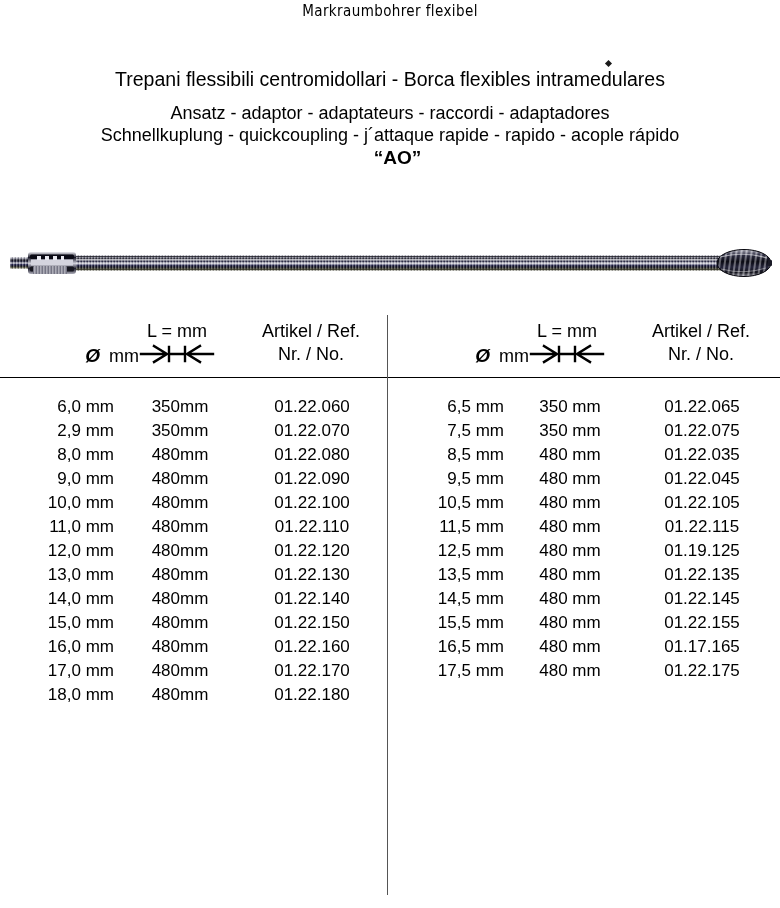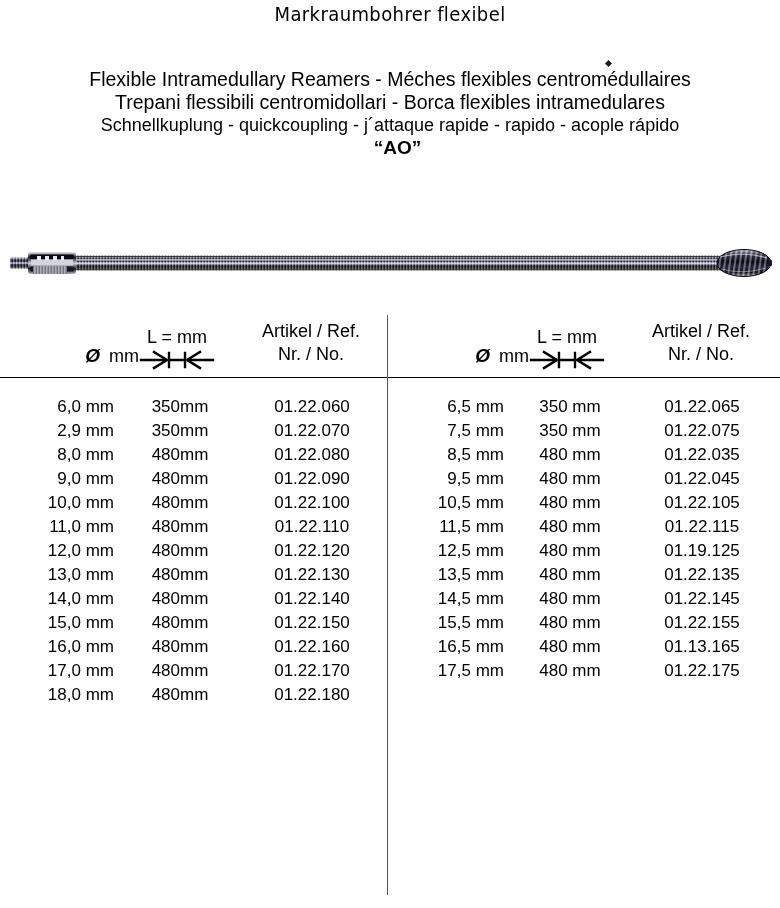--- a/index.html
+++ b/index.html
@@ -16,21 +16,21 @@
     overflow: hidden;
   }
 
   
   .main-title {
     position: absolute;
     top: 2px;
     left: 0;
     width: 780px;
     text-align: center;
-    font-size: 20px;
+    font-size: 15px;
     letter-spacing: 0.4px;
     font-family: "DejaVu Sans", sans-serif;
     font-weight: 400;
     font-stretch: semi-condensed;
     color: #000;
   }
 
   .subtitle-block {
     position: absolute;
     top: 68px;
@@ -140,21 +140,21 @@
     white-space: nowrap;
   }
   .dia-glyph {
     font-style: italic;
     font-weight: bold;
     font-size: 19px;
     margin-right: 9px;
   }
   .th-len {
     left: 112px;
-    top: 14px;
+    top: 8px;
     width: 130px;
   }
   .th-len .len-icon {
     display: block;
     margin: 1px auto 0;
   }
   .th-ref {
     left: 236px;
     top: 8px;
     width: 150px;
@@ -179,22 +179,22 @@
   .c-dia { left: 2px;   width: 112px; text-align: right; }
   .c-len { left: 120px; width: 120px; text-align: center; }
   .c-ref { left: 240px; width: 144px; text-align: center; }
 </style>
 </head>
 <body>
 
 <div class="main-title">Markraumbohrer flexibel</div>
 
 <div class="subtitle-block">
-  <div class="line-en-fr">Flexible Intramedullary Reamers - Méches flexibles centromédullaires</div>
   <div class="line-it-es">Trepani flessibili centromidollari - Borca flexibles intramedulares</div>
+  <div class="line-adaptor">Ansatz - adaptor - adaptateurs - raccordi - adaptadores</div>
   <div class="line-coupling">Schnellkuplung - quickcoupling - j´attaque rapide - rapido - acople rápido</div>
   <div class="line-ao">“AO”</div>
 </div>
 
 <div class="ink-speck"></div>
 
 <div class="product-photo">
   <svg width="768" height="32" viewBox="0 0 768 32" xmlns="http://www.w3.org/2000/svg">
     <defs>
       <linearGradient id="shaftGrad" x1="0" y1="0" x2="0" y2="1">
@@ -427,21 +427,21 @@
           <span class="cell c-ref">01.22.145</span>
         </div>
         <div class="row">
           <span class="cell c-dia">15,5 mm</span>
           <span class="cell c-len">480 mm</span>
           <span class="cell c-ref">01.22.155</span>
         </div>
         <div class="row">
           <span class="cell c-dia">16,5 mm</span>
           <span class="cell c-len">480 mm</span>
-          <span class="cell c-ref">01.13.165</span>
+          <span class="cell c-ref">01.17.165</span>
         </div>
         <div class="row">
           <span class="cell c-dia">17,5 mm</span>
           <span class="cell c-len">480 mm</span>
           <span class="cell c-ref">01.22.175</span>
         </div>
       </div>
   </div>
 
 </div>

